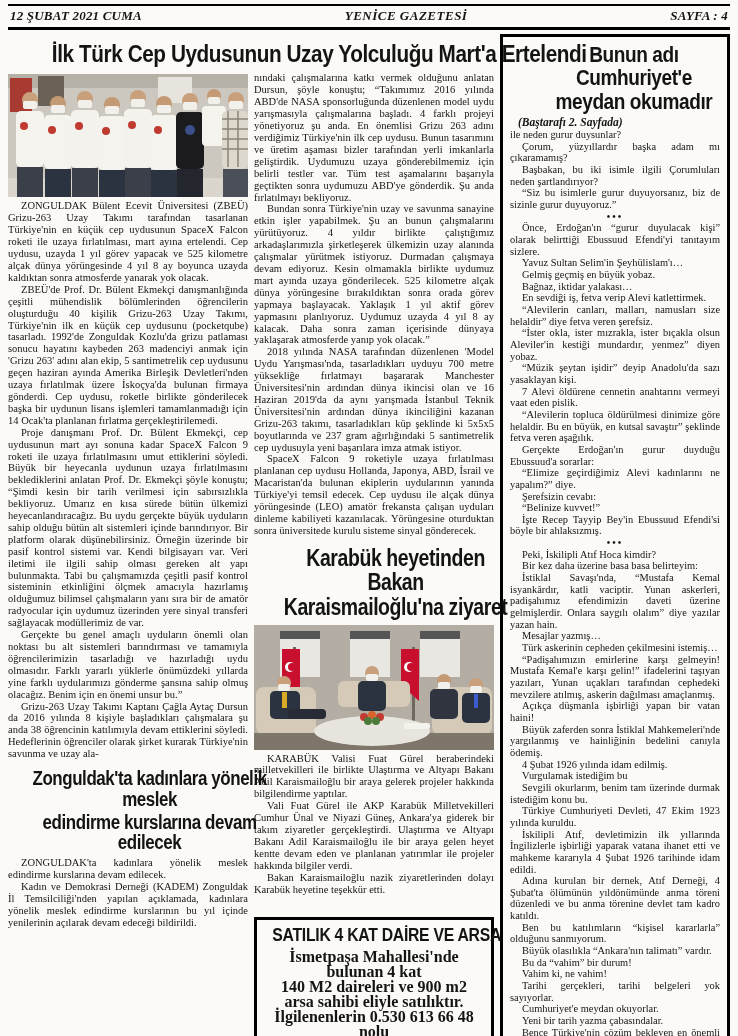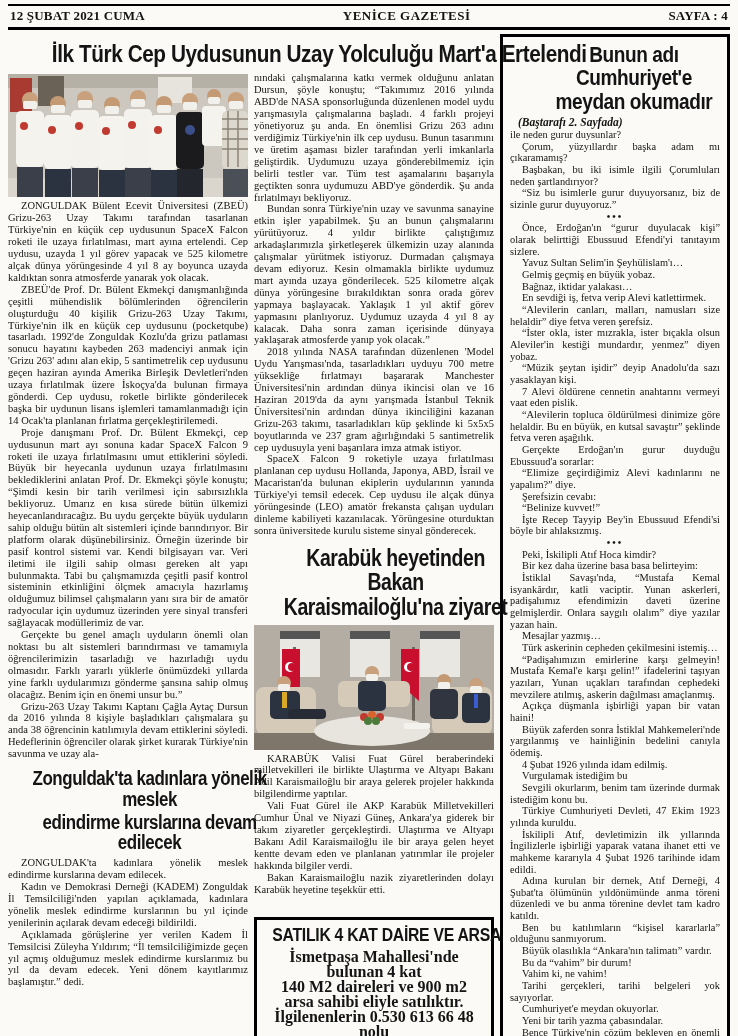--- a/index.html
+++ b/index.html
@@ -1,20 +1,20 @@
 <!DOCTYPE html>
 <html lang="tr"><head>
 <meta charset="utf-8">
 <style>
   html,body{margin:0;padding:0;background:#888;}
   .page{width:738px;height:1036px;background:#fbfaf6;color:#141414;overflow:hidden;
         font-family:"Liberation Serif",serif;position:relative;box-sizing:border-box;padding:4px 8px 0 8px;}
   
   .hdr{border-top:2px solid #000;border-bottom:3px solid #000;display:flex;justify-content:space-between;
-       align-items:center;padding:2px 2px 3px 2px;font-weight:bold;font-size:13px;letter-spacing:.2px;}
+       align-items:center;padding:2px 2px 3px 2px;font-weight:bold;font-style:italic;font-size:13px;letter-spacing:.2px;}
   .hdr .mast{letter-spacing:.5px;}
   
   .content{display:flex;gap:6px;margin-top:4px;}
   .mainarea{width:486px;flex:0 0 486px;}
   .cols{display:flex;gap:6px;}
   .col{width:240px;flex:0 0 240px;}
   
   .cond{font-family:"Liberation Sans",sans-serif;font-weight:bold;display:block;
         width:118%;margin-left:-9%;transform:scaleX(.847);text-align:center;line-height:1.04;letter-spacing:-.5px;}
   .hl-main{font-size:24.5px;margin:7px 0 6px 0;white-space:nowrap;}
@@ -136,21 +136,20 @@
               <p class="para">Gerçekte bu genel amaçlı uyduların önemli olan noktası bu alt sistemleri barındırması ve tamamıyla öğrencilerimizin tasarladığı ve hazırladığı uydu olmasıdır. Farklı yararlı yüklerle önümüzdeki yıllarda yine farklı uydularımızı gönderme şansına sahip olmuş olacağız. Benim için en önemi unsur bu.”</p>
               <p class="para">Grizu-263 Uzay Takımı Kaptanı Çağla Aytaç Dursun da 2016 yılında 8 kişiyle başladıkları çalışmalara şu anda 38 öğrencinin katılımıyla devam ettiklerini söyledi. Hedeflerinin öğrenciler olarak şirket kurarak Türkiye'nin savunma ve uzay ala-</p>
             </div>
 
           <div>
             <span class="cond hl-sub">Zonguldak'ta kadınlara yönelik meslek</span>
             <span class="cond hl-sub" style="margin-top:-2px;">edindirme kurslarına devam edilecek</span>
             <div class="bt">
                 <p class="para">ZONGULDAK'ta kadınlara yönelik meslek edindirme kurslarına devam edilecek.</p>
                 <p class="para">Kadın ve Demokrasi Derneği (KADEM) Zonguldak İl Temsilciliği'nden yapılan açıklamada, kadınlara yönelik meslek edindirme kurslarının bu yıl içinde yenilerinin açılarak devam edeceği bildirildi.</p>
-                <p class="para">Açıklamada görüşlerine yer verilen Kadem İl Temsilcisi Züleyha Yıldırım; “İl temsilciliğimizde geçen yıl açmış olduğumuz meslek edindirme kurslarımız bu yıl da devam edecek. Yeni dönem kayıtlarımız başlamıştır.” dedi.</p>
               </div>
           </div>
         </div>
 
         <div class="col">
           <div class="bt">
               <p class="para noindent">nındaki çalışmalarına katkı vermek olduğunu anlatan Dursun, şöyle konuştu; “Takımımız 2016 yılında ABD'de NASA sponsorluğunda düzenlenen model uydu yarışmasıyla çalışmalarına başladı. 4 farklı projeyi yönetiyoruz şu anda. En önemlisi Grizu 263 adını verdiğimiz Türkiye'nin ilk cep uydusu. Bunun tasarımını ve üretim aşaması bizler tarafından yerli imkanlarla geliştirdik. Uydumuzu uzaya gönderebilmemiz için belirli testler var. Tüm test aşamalarını başarıyla geçtikten sonra uydumuzu ABD'ye gönderdik. Şu anda fırlatılmayı bekliyoruz.</p>
               <p class="para">Bundan sonra Türkiye'nin uzay ve savunma sanayine etkin işler yapabilmek. Şu an bunun çalışmalarını yürütüyoruz. 4 yıldır birlikte çalıştığımız arkadaşlarımızla şirketleşerek ülkemizin uzay alanında çalışmalar yürütmek istiyoruz. Durmadan çalışmaya devam ediyoruz. Kesin olmamakla birlikte uydumuz mart ayında uzaya gönderilecek. 525 kilometre alçak dünya yörüngesine bırakıldıktan sonra orada görev yapmaya başlayacak. Yaklaşık 1 yıl aktif görev yapmasını planlıyoruz. Uydumuz uzayda 4 yıl 8 ay kalacak. Daha sonra zaman içerisinde dünyaya yaklaşarak atmosferde yanıp yok olacak.”</p>
               <p class="para">2018 yılında NASA tarafından düzenlenen 'Model Uydu Yarışması'nda, tasarladıkları uyduyu 700 metre yüksekliğe fırlatmayı başararak Manchester Üniversitesi'nin ardından dünya ikincisi olan ve 16 Haziran 2019'da da aynı yarışmada İstanbul Teknik Üniversitesi'nin ardından dünya ikinciliğini kazanan Grizu-263 takımı, tasarladıkları küp şeklinde ki 5x5x5 boyutlarında ve 237 gram ağırlığındaki 5 santimetrelik cep uydusuyla yeni başarılara imza atmak istiyor.</p>
               <p class="para">SpaceX Falcon 9 roketiyle uzaya fırlatılması planlanan cep uydusu Hollanda, Japonya, ABD, İsrail ve Macaristan'da bulunan ekiplerin uydularının yanında Türkiye'yi temsil edecek. Cep uydusu ile alçak dünya yörüngesinde (LEO) amatör frekansta çalışan uyduları dinleme kabiliyeti kazanılacak. Yörüngesine oturduktan sonra üniversitede kurulu sisteme sinyal gönderecek.</p>

